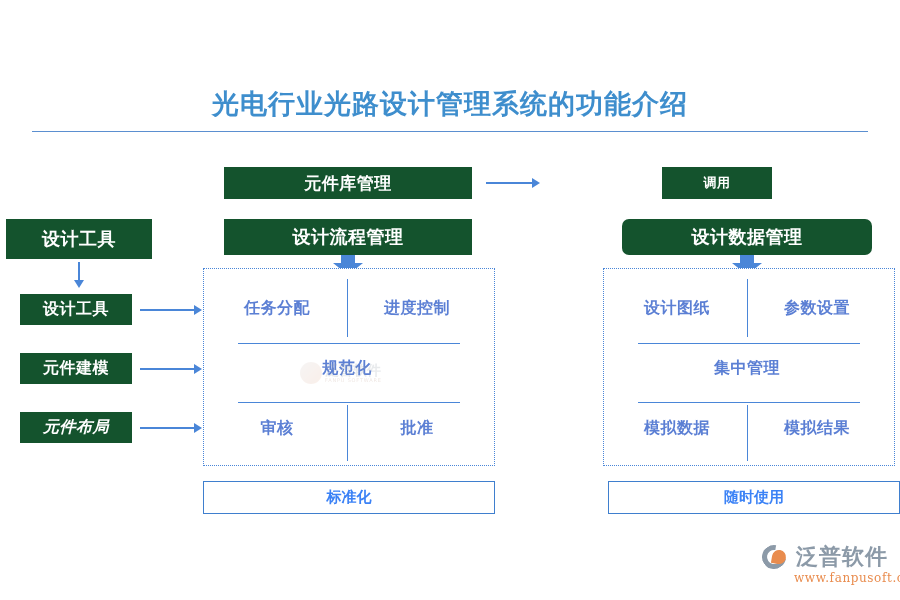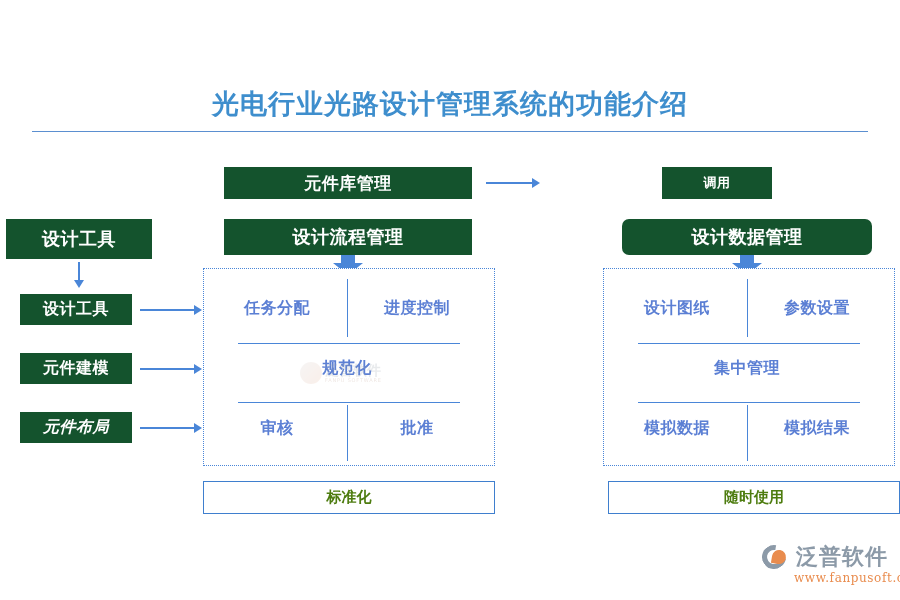--- a/index.html
+++ b/index.html
@@ -55,21 +55,21 @@
     text-align: center;
     white-space: nowrap;
     letter-spacing: 0.5px;
   }
 
   
   .obox {
     position: absolute;
     background: #ffffff;
     border: 1.5px solid #3f7fce;
-    color: #4d7c0f;
+    color: #3b82f6;
     font-weight: bold;
     font-size: 15px;
     display: flex;
     align-items: center;
     justify-content: center;
     white-space: nowrap;
   }
 
   
   .panel {

